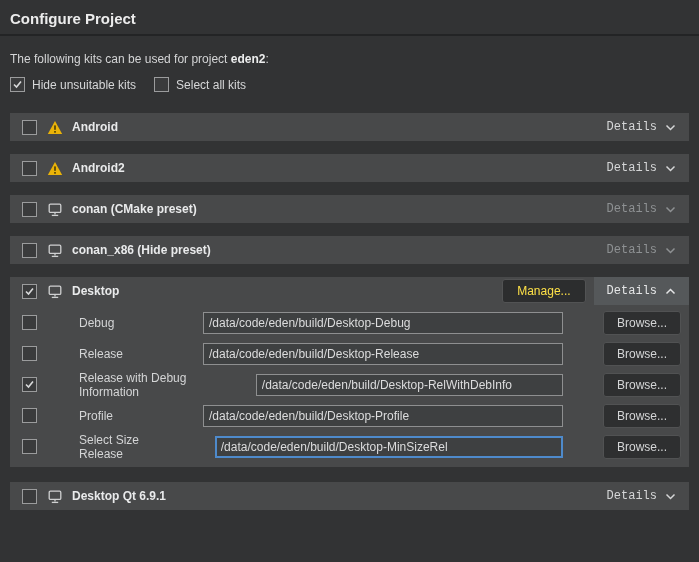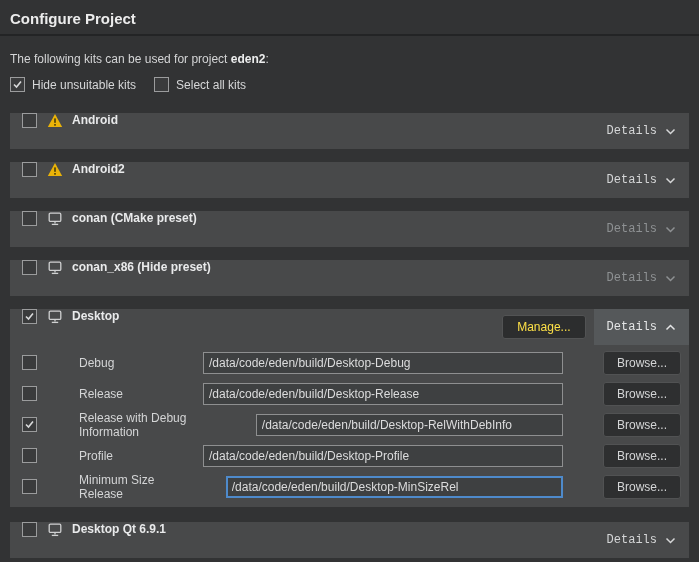--- a/index.html
+++ b/index.html
@@ -39,22 +39,22 @@
     margin-left:20px; flex:1; height:23px; box-sizing:border-box;
     background:#343536; border:1px solid #6b6c6d; color:#dcdcdd;
     font-size:12px; padding:0 6px; outline:none;
     font-family:"Liberation Sans","DejaVu Sans",sans-serif;
   }
   .filter-input::placeholder { color:#7d7f81; }
 
   .kit-list { margin:13px 10px 0 10px; }
 
   .kit-row {
-    height:36px; background:#48494a;
-    display:flex; align-items:flex-start;
+    height:28px; background:#48494a;
+    display:flex; align-items:center;
     padding-left:12px; margin-bottom:13px;
   }
   .kit-row .cb { margin-right:10px; }
   .kit-icon { margin-right:9px; display:flex; align-items:center; }
   .kit-name { font-weight:bold; color:#e9eaeb; }
 
   .row-right { margin-left:auto; display:flex; align-items:center; height:100%; }
   .manage-btn {
     height:24px; padding:0 14px; margin-right:8px;
     background:#2c2d2e; border:1px solid #525354; border-radius:3px;
@@ -265,21 +265,21 @@
       </span>
       <span class="cfg-label">Profile</span>
       <input class="cfg-input" type="text" value="/data/code/eden/build/Desktop-Profile" style="">
       <button class="browse-btn">Browse...</button>
     </div>
 
     <div class="cfg-row">
       <span class="cb">
         
       </span>
-      <span class="cfg-label">Minimum Size Release</span>
+      <span class="cfg-label">Select Size Release</span>
       <input class="cfg-input focused" type="text" value="/data/code/eden/build/Desktop-MinSizeRel" style="">
       <button class="browse-btn">Browse...</button>
     </div>
   </div>
 
   <div class="kit-row">
     <span class="cb">
       
     </span>
     <span class="kit-icon">

